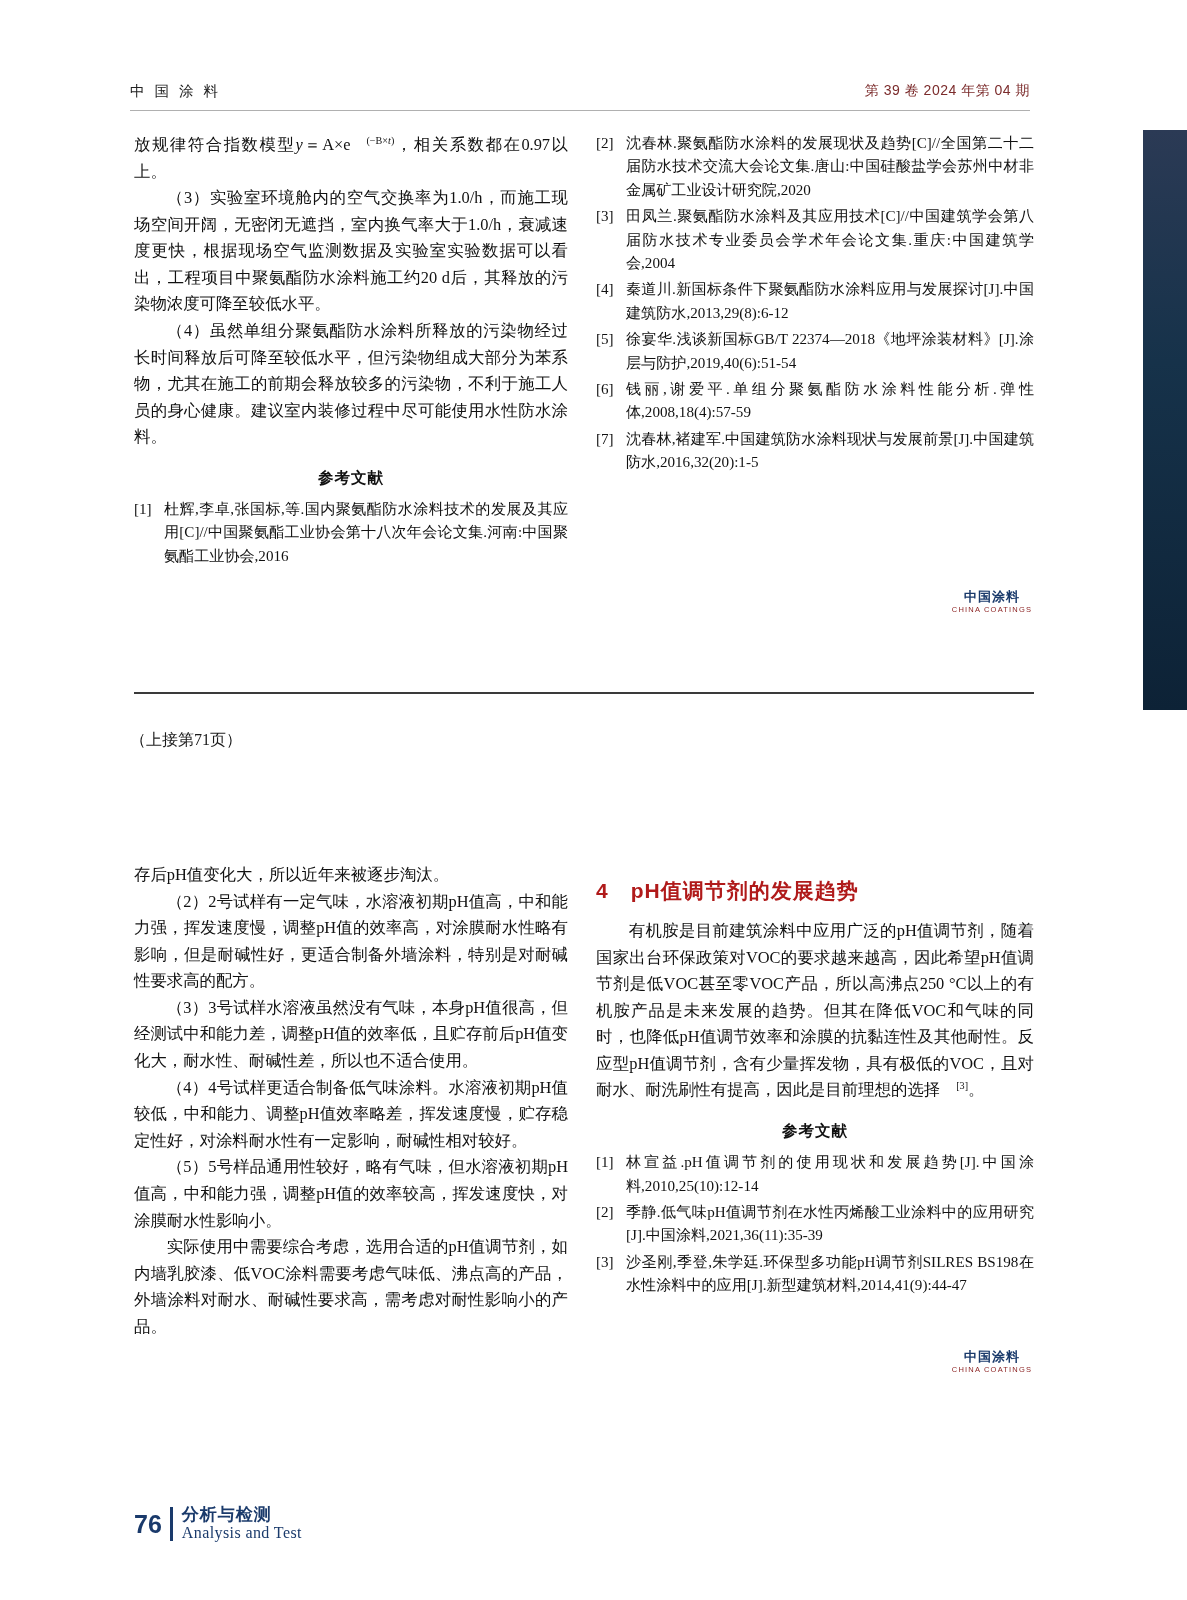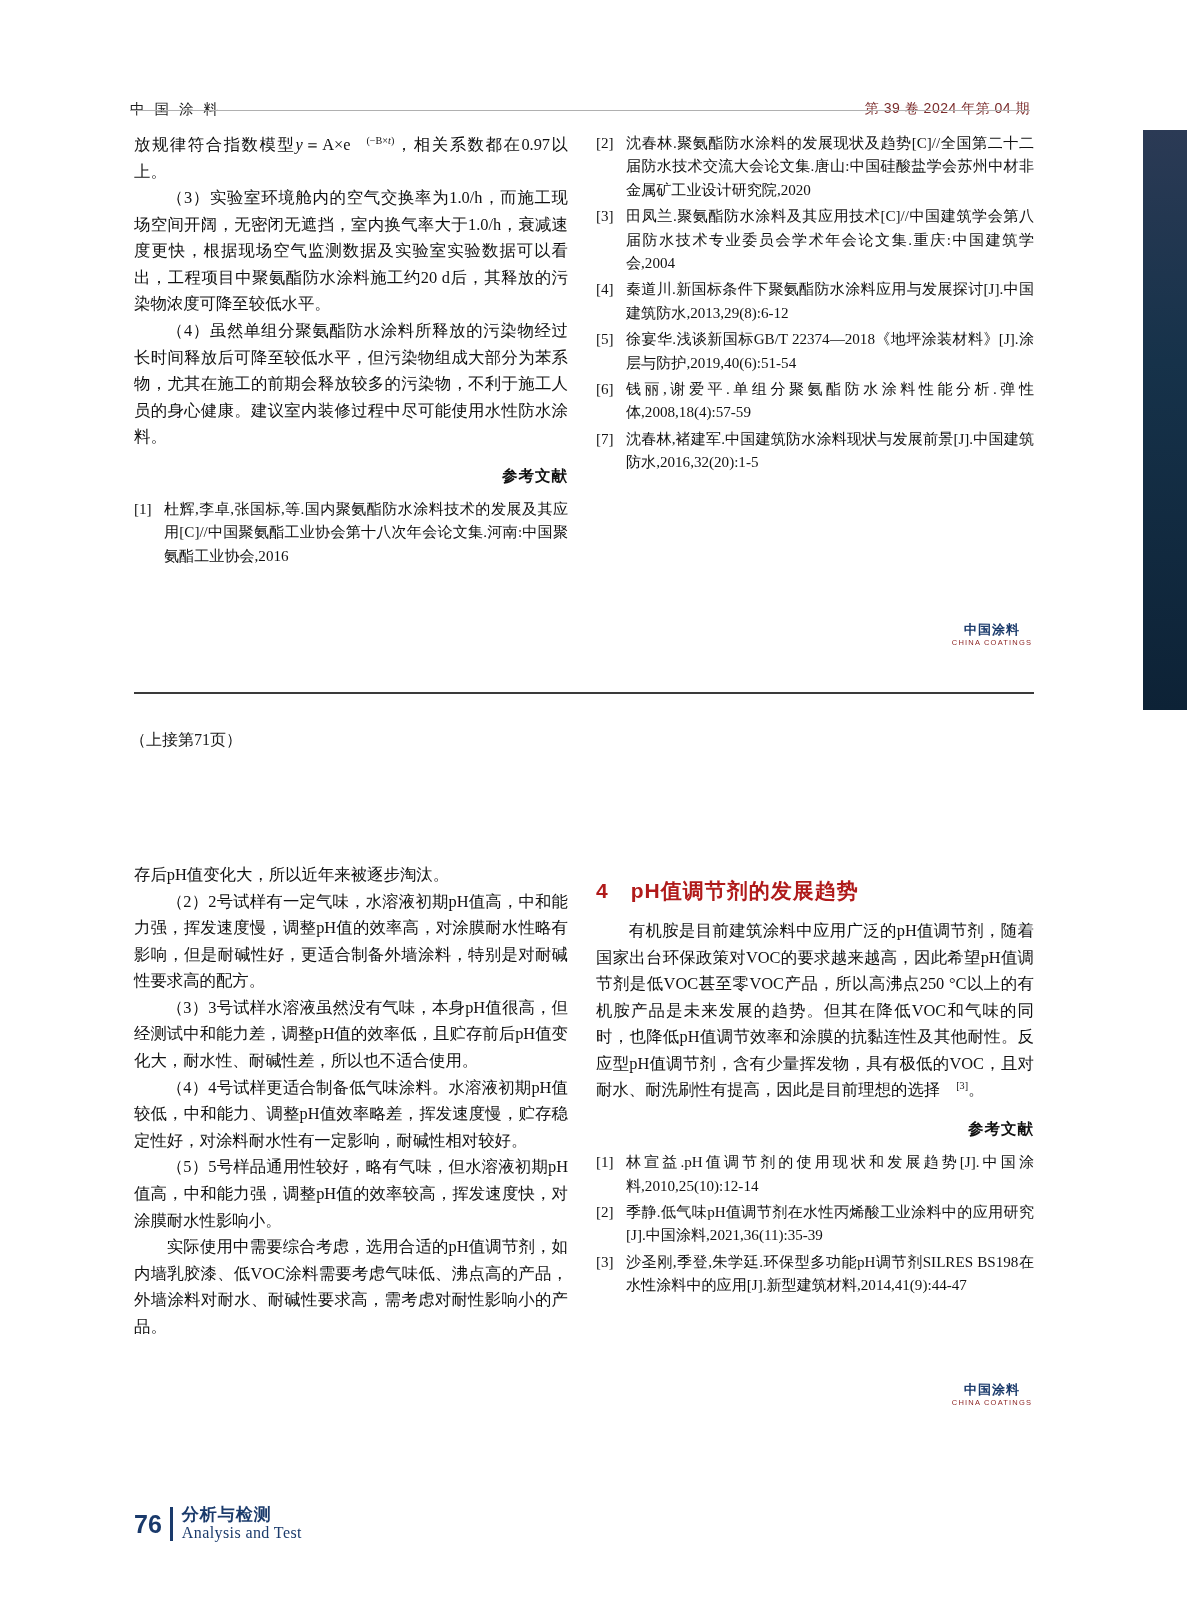--- a/index.html
+++ b/index.html
@@ -19,21 +19,21 @@
     position: absolute;
     left: 0; top: 0;
     width: 1187px;
     height: 1600px;
   }
 
   
   .header {
     position: absolute;
     left: 130px;
-    top: 100px;
+    top: 82px;
     width: 900px;
     height: 26px;
   }
   .header-left {
     position: absolute;
     left: 0;
     top: 0;
     font-size: 14.5px;
     letter-spacing: 3px;
     color: #222;
@@ -88,24 +88,24 @@
   }
   
   #top-right-col {
     left: 596px;
     top: 132px;
     width: 438px;
   }
 
   
   .ref-head {
-    text-align: right;
+    text-align: center;
     font-size: 15.5px;
     font-weight: bold;
-    font-family: Liberation Mono, monospace;
+    font-family: Liberation Sans, sans-serif;
     margin: 14px 0 8px 0;
     letter-spacing: 1px;
   }
   .ref-list {
     font-size: 15.1px;
     line-height: 1.55;
   }
   .ref-item {
     display: flex;
     margin-bottom: 3px;
@@ -124,21 +124,20 @@
     width: 96px;
     text-align: center;
     font-family: "Liberation Sans", sans-serif;
     line-height: 1.1;
   }
   .logo .zh {
     color: #1a3a6b;
     font-size: 13px;
     font-weight: bold;
     letter-spacing: 1px;
-    margin-top: 33px;
   }
   .logo .en {
     color: #8a1f1f;
     font-size: 7.5px;
     letter-spacing: 1.2px;
     margin-top: 2px;
   }
   #logo-top {
     position: absolute;
     left: 944px;

